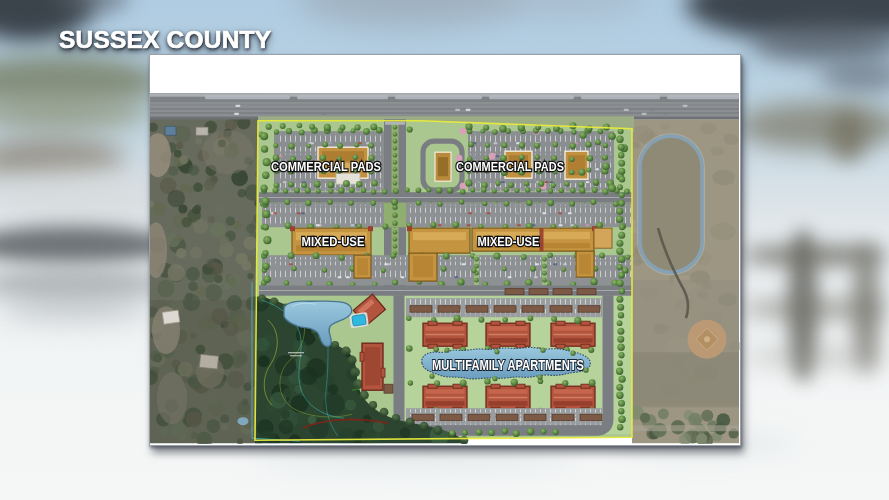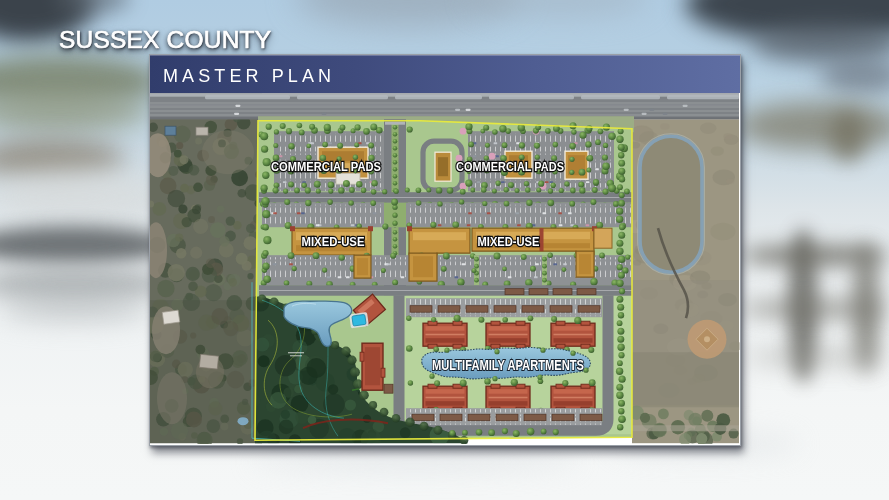--- a/index.html
+++ b/index.html
@@ -1,21 +1,21 @@
 <!DOCTYPE html>
 <html><head>
 <meta charset="utf-8">
 <style>
   html,body { margin:0; padding:0; }
   body { width:889px; height:500px; overflow:hidden; position:relative;
          font-family:"Liberation Sans",sans-serif; background:#dfe5e9; }
   .bg { position:absolute; left:0; top:0; width:889px; height:500px;
         background:linear-gradient(180deg,#b0cce2 0%,#b5cfe2 12%,#bed4e2 22%,#cedce5 32%,#dee5e9 42%,#e9edef 54%,#f0f3f4 67%,#f4f6f6 82%,#f5f7f7 100%); }
   .blob { position:absolute; border-radius:50%; }
-  .title { position:absolute; left:59px; top:26px; font-size:24.5px; font-weight:normal;
+  .title { position:absolute; left:59px; top:26px; font-size:24.5px; font-weight:bold;
            letter-spacing:0.2px; color:#ffffff; -webkit-text-stroke:0.7px #ffffff;
            text-shadow:0 2px 4px rgba(12,16,26,.85), 0 4px 9px rgba(12,16,26,.5), 1px 1px 2px rgba(12,16,26,.65); }
   .panel { position:absolute; left:149px; top:54px; width:590px; height:390px;
            border:1px solid #9aa0a8; box-shadow:3px 7px 8px rgba(45,50,62,.55), 1px 2px 3px rgba(35,40,52,.5);
            background:#ffffff; }
   .bar { position:absolute; left:0; top:0; width:590px; height:38px;
          background:linear-gradient(90deg,#313d6c 0%,#3f4b7d 35%,#4f5d92 65%,#5f6ea3 100%);
          box-shadow:inset 0 1px 0 rgba(255,255,255,.25); }
   .bartext { position:absolute; left:13px; top:3px; line-height:37px; color:#ffffff;
              font-size:18px; letter-spacing:4.1px; font-weight:normal; }
@@ -54,23 +54,20 @@
 <div class="blob" style="left:741px;top:300px;width:148px;height:18px;background:#75746c;filter:blur(11px);opacity:.7;"></div>
 <div class="blob" style="left:745px;top:349px;width:142px;height:16px;background:#90908a;filter:blur(12px);opacity:.5;"></div>
 
 <div class="blob" style="left:250px;top:452px;width:330px;height:20px;background:#dde1e4;filter:blur(12px);opacity:.6;"></div>
 <div class="blob" style="left:610px;top:432px;width:190px;height:24px;background:#d7dcdf;filter:blur(13px);opacity:.45;"></div>
 
 <div class="title">SUSSEX COUNTY</div>
 
 <div class="panel">
 
-  <div class="bar">
-      <div class="bartext">MASTER PLAN</div>
-    </div>
 
   <svg class="plan" width="590" height="351" viewBox="150 92.8 590 351">
   <defs>
         <radialGradient id="tg" cx="0.38" cy="0.34" r="0.75">
           <stop offset="0" stop-color="#8cb765"></stop>
           <stop offset="0.55" stop-color="#5a8742"></stop>
           <stop offset="1" stop-color="#35552a"></stop>
         </radialGradient>
         <radialGradient id="tgd" cx="0.4" cy="0.35" r="0.75">
           <stop offset="0" stop-color="#4e6e44"></stop>

